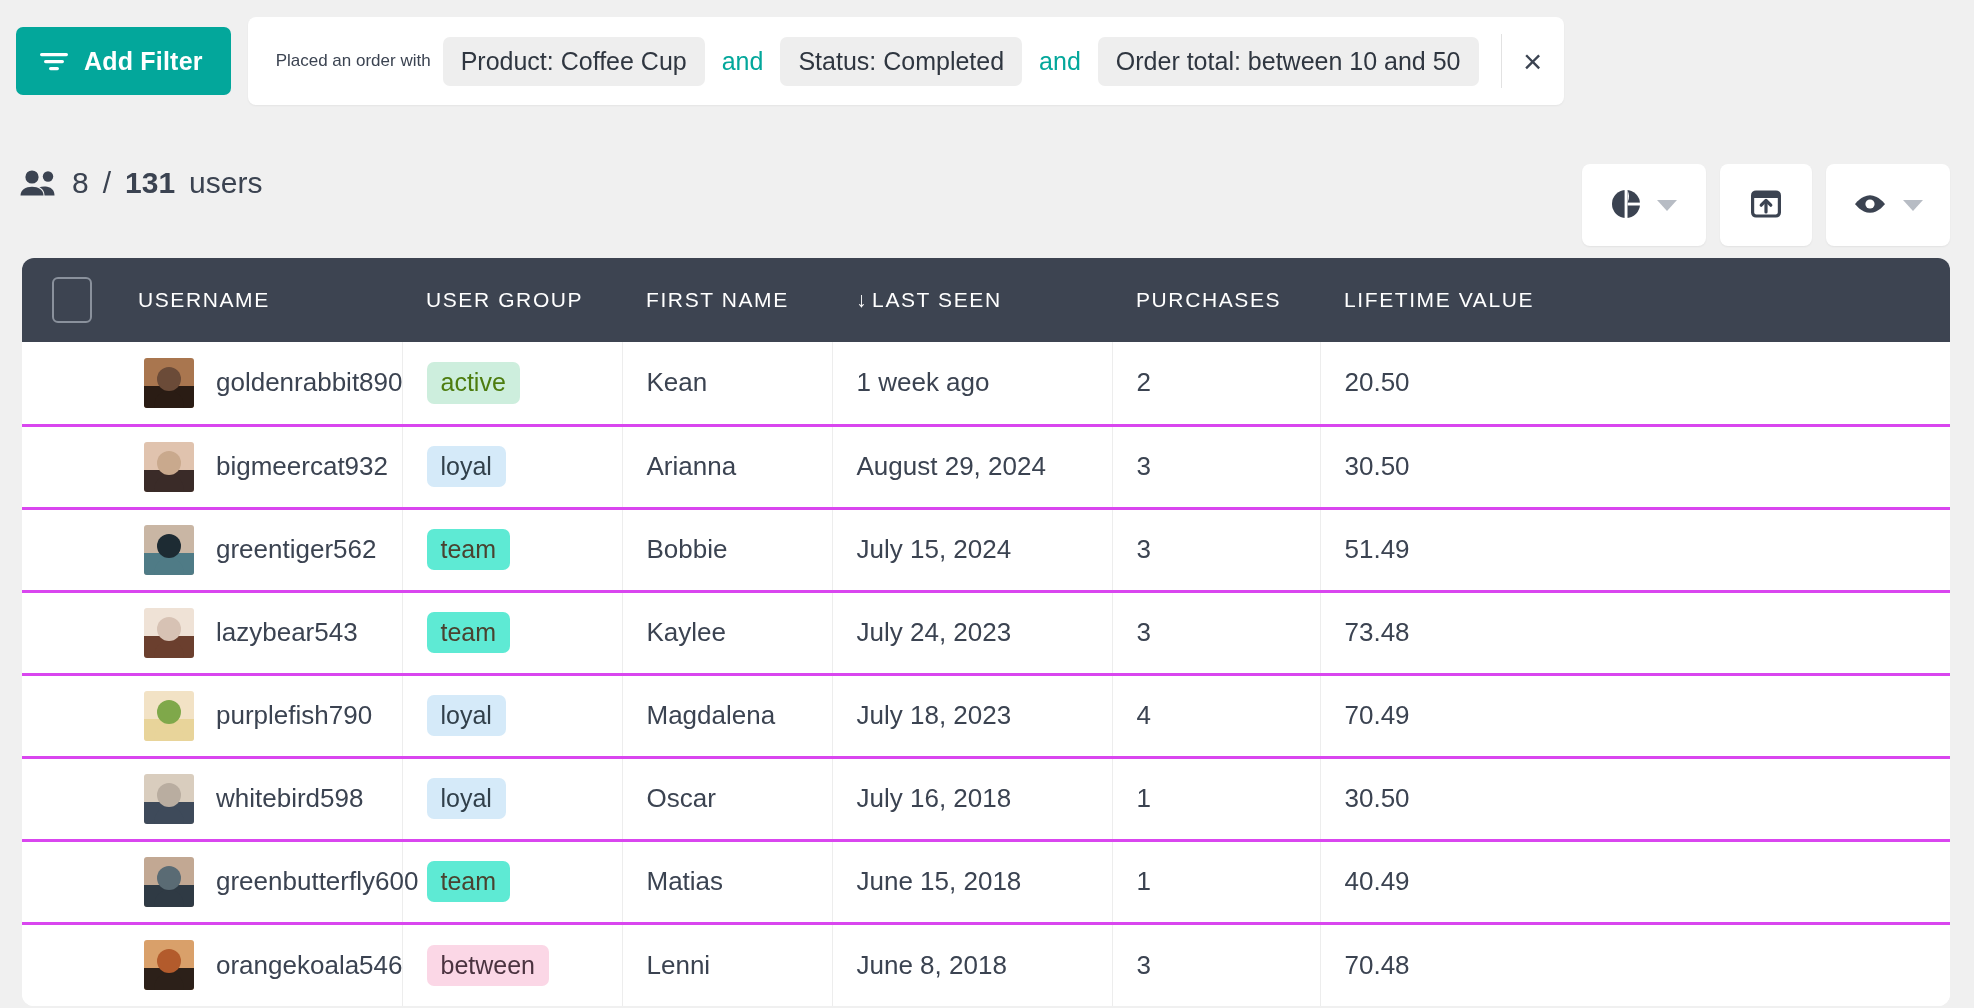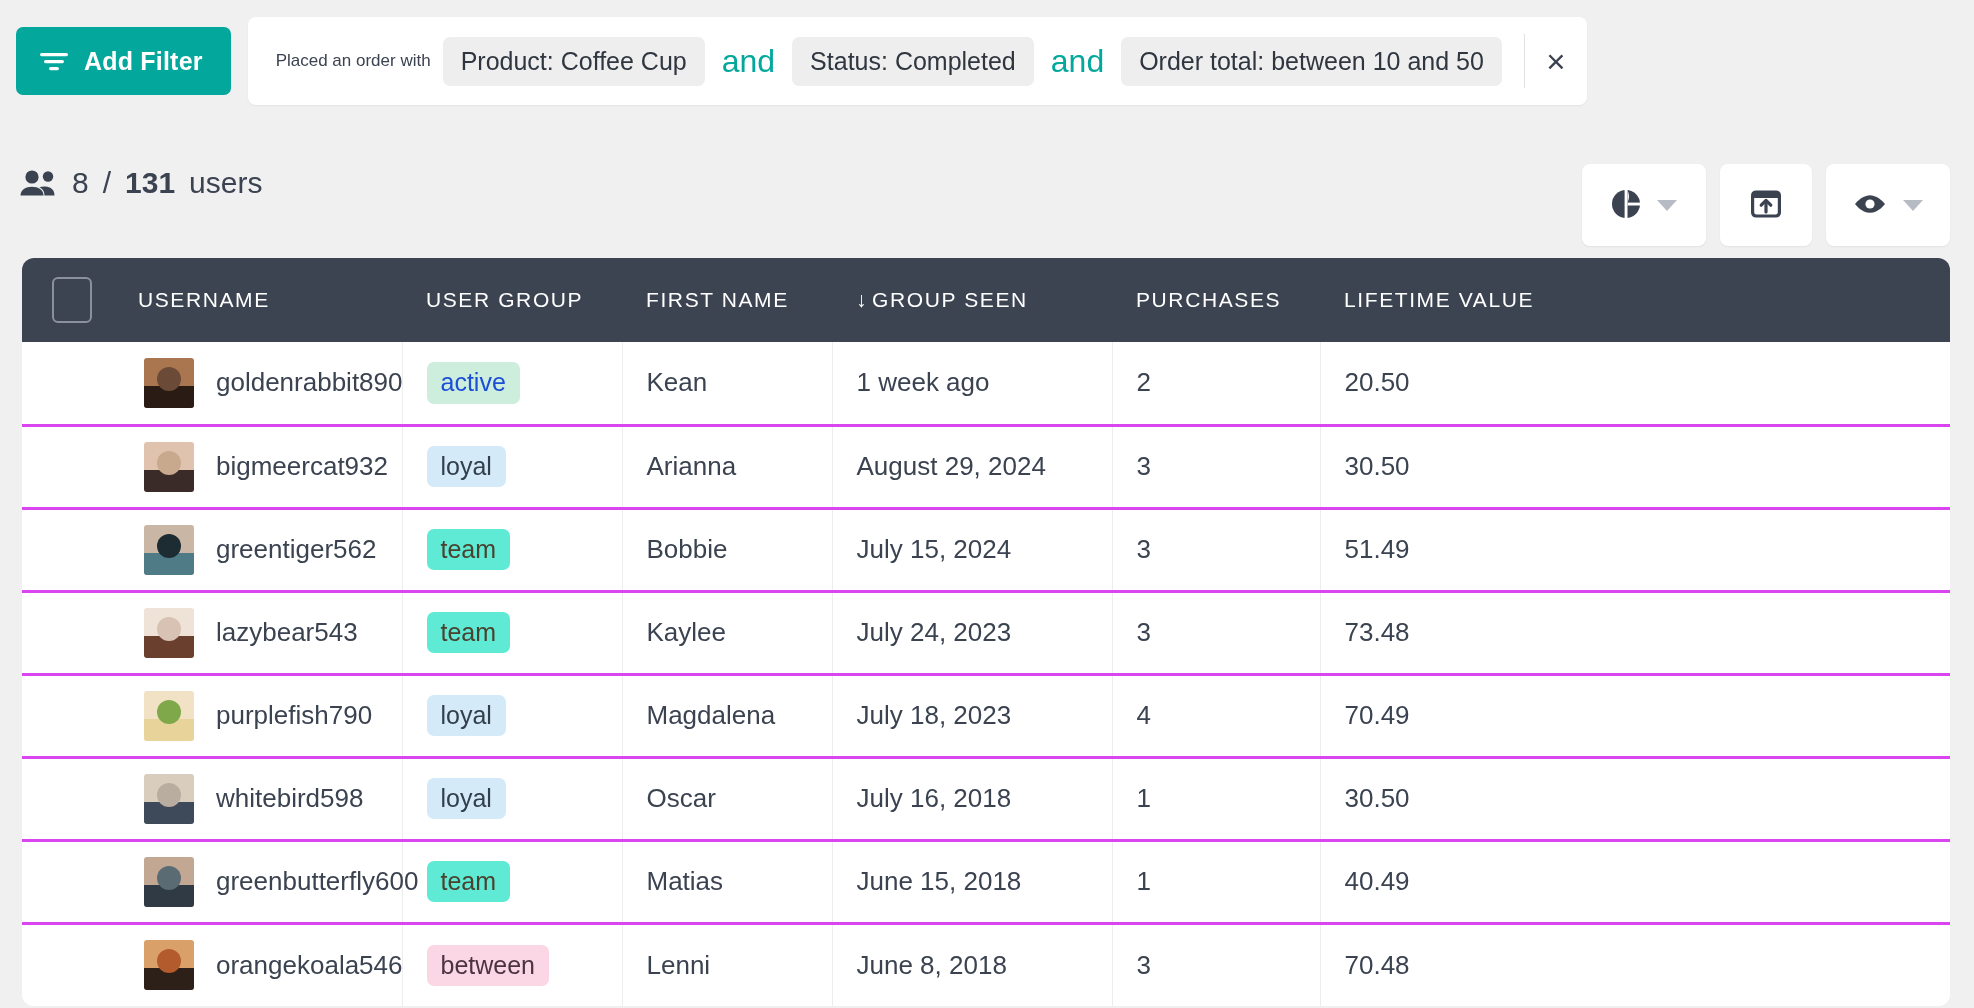--- a/index.html
+++ b/index.html
@@ -47,21 +47,21 @@
   }
   .expr-pill {
     background: #eeeeee; color: #2f3640;
     border-radius: 7px;
     padding: 10px 18px;
     font-size: 25px;
     white-space: nowrap;
     cursor: pointer;
   }
   .expr-and {
-    color: #03A79B; font-size: 32px;
+    color: #03A79B; font-size: 25px;
     padding: 0 17px; white-space: nowrap;
   }
   .expr-sep {
     width: 1px; height: 54px; background: #e2e2e2;
     margin: 0 0 0 22px;
   }
   .expr-close {
     width: 62px; height: 62px;
     display: flex; align-items: center; justify-content: center;
     color: #3b4351; font-size: 33px; font-weight: 300;
@@ -146,21 +146,21 @@
     flex: 0 0 auto; overflow: hidden;
     display: block;
   }
   .badge {
     display: inline-block;
     border-radius: 7px;
     padding: 7px 14px;
     font-size: 25px;
     line-height: 1.1;
   }
-  .badge-active  { background: #cdeedd; color: #1d4ed8; }
+  .badge-active  { background: #cdeedd; color: #4d7c0f; }
   .badge-loyal   { background: #d5eaf9; color: #31404b; text-align: right; }
   .badge-team    { background: #5eead4; color: #4a4230; }
   .badge-partner { background: #fbd7e6; color: #4b3340; }
 </style>
 </head>
 <body>
 
 <div class="page">
 
   <div class="filterbar">
@@ -257,21 +257,21 @@
       </colgroup>
       <thead>
         <tr>
           <th class="cb-col">
             <span class="hdr-checkbox"></span>
           </th>
           <th>USERNAME</th>
           <th>USER GROUP</th>
           <th>FIRST NAME</th>
           <th>
-            <span class="sort-arrow">↓</span><span>GROUP SEEN</span>
+            <span class="sort-arrow">↓</span><span>LAST SEEN</span>
           </th>
           <th>PURCHASES</th>
           <th>LIFETIME VALUE</th>
         </tr>
       </thead>
       <tbody id="tbody">
           <tr>
     <td class="first"></td>
     <td class="user-cell" style="border-left:none">
       <span class="user-inner">

